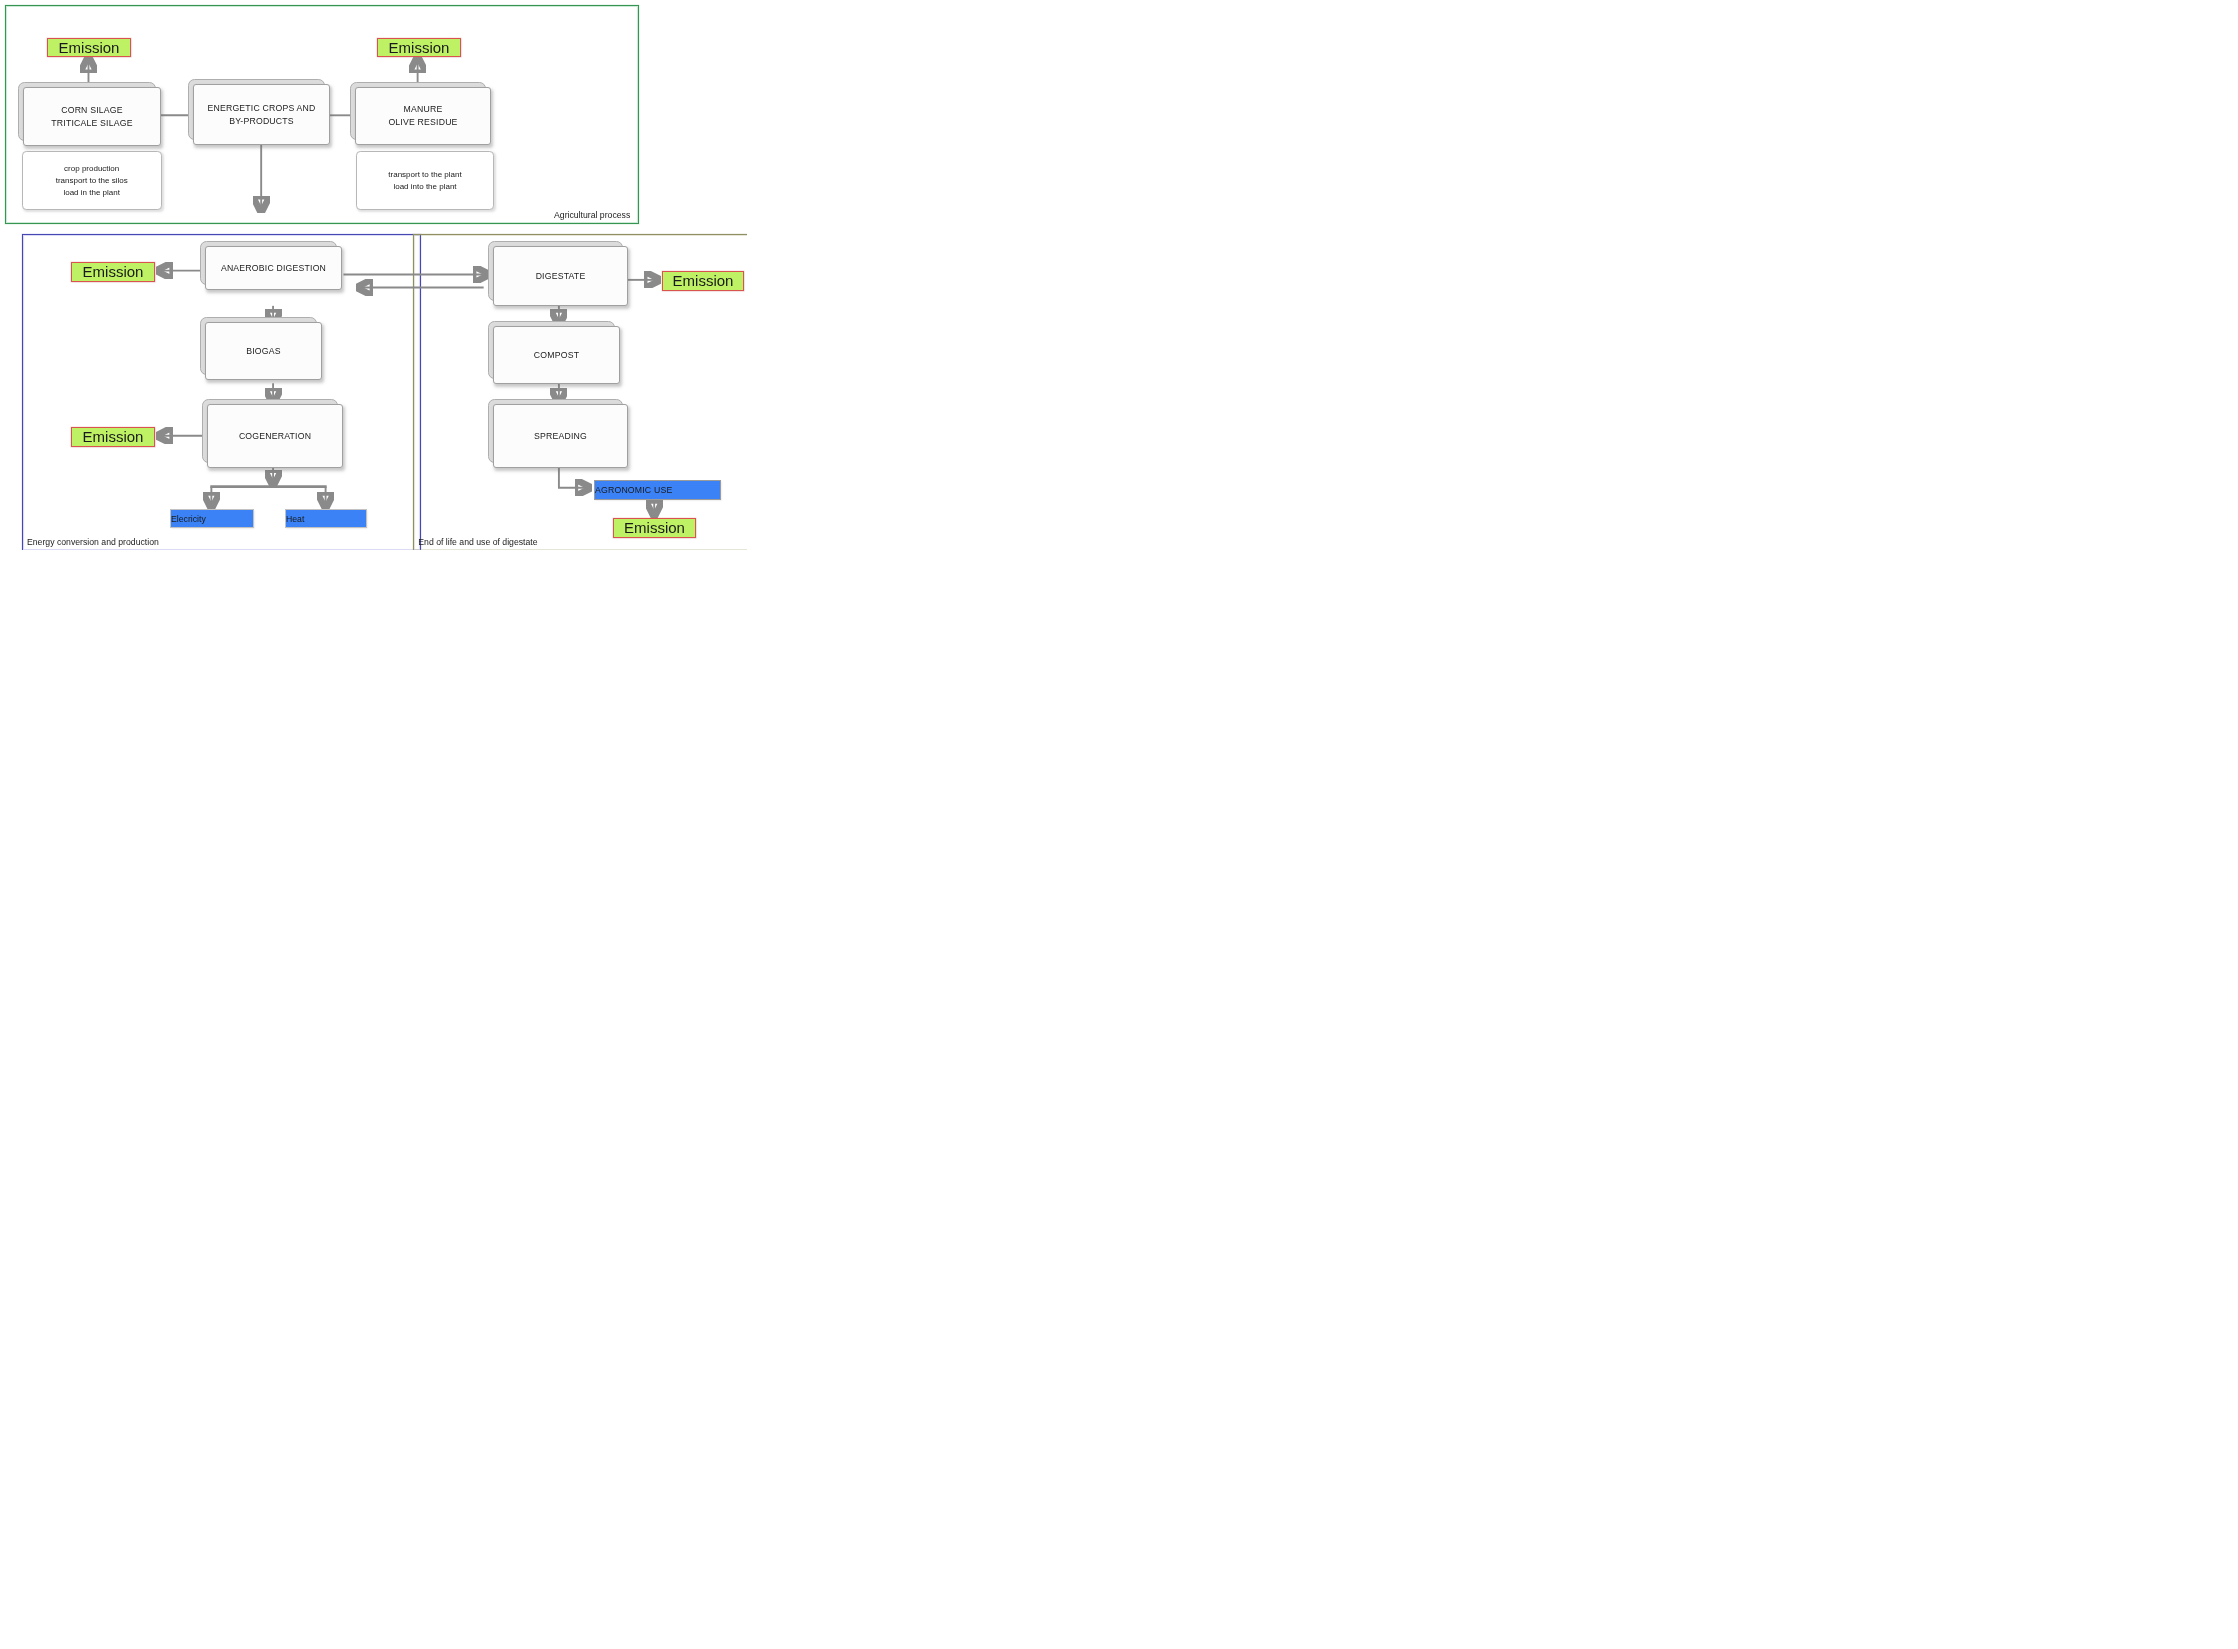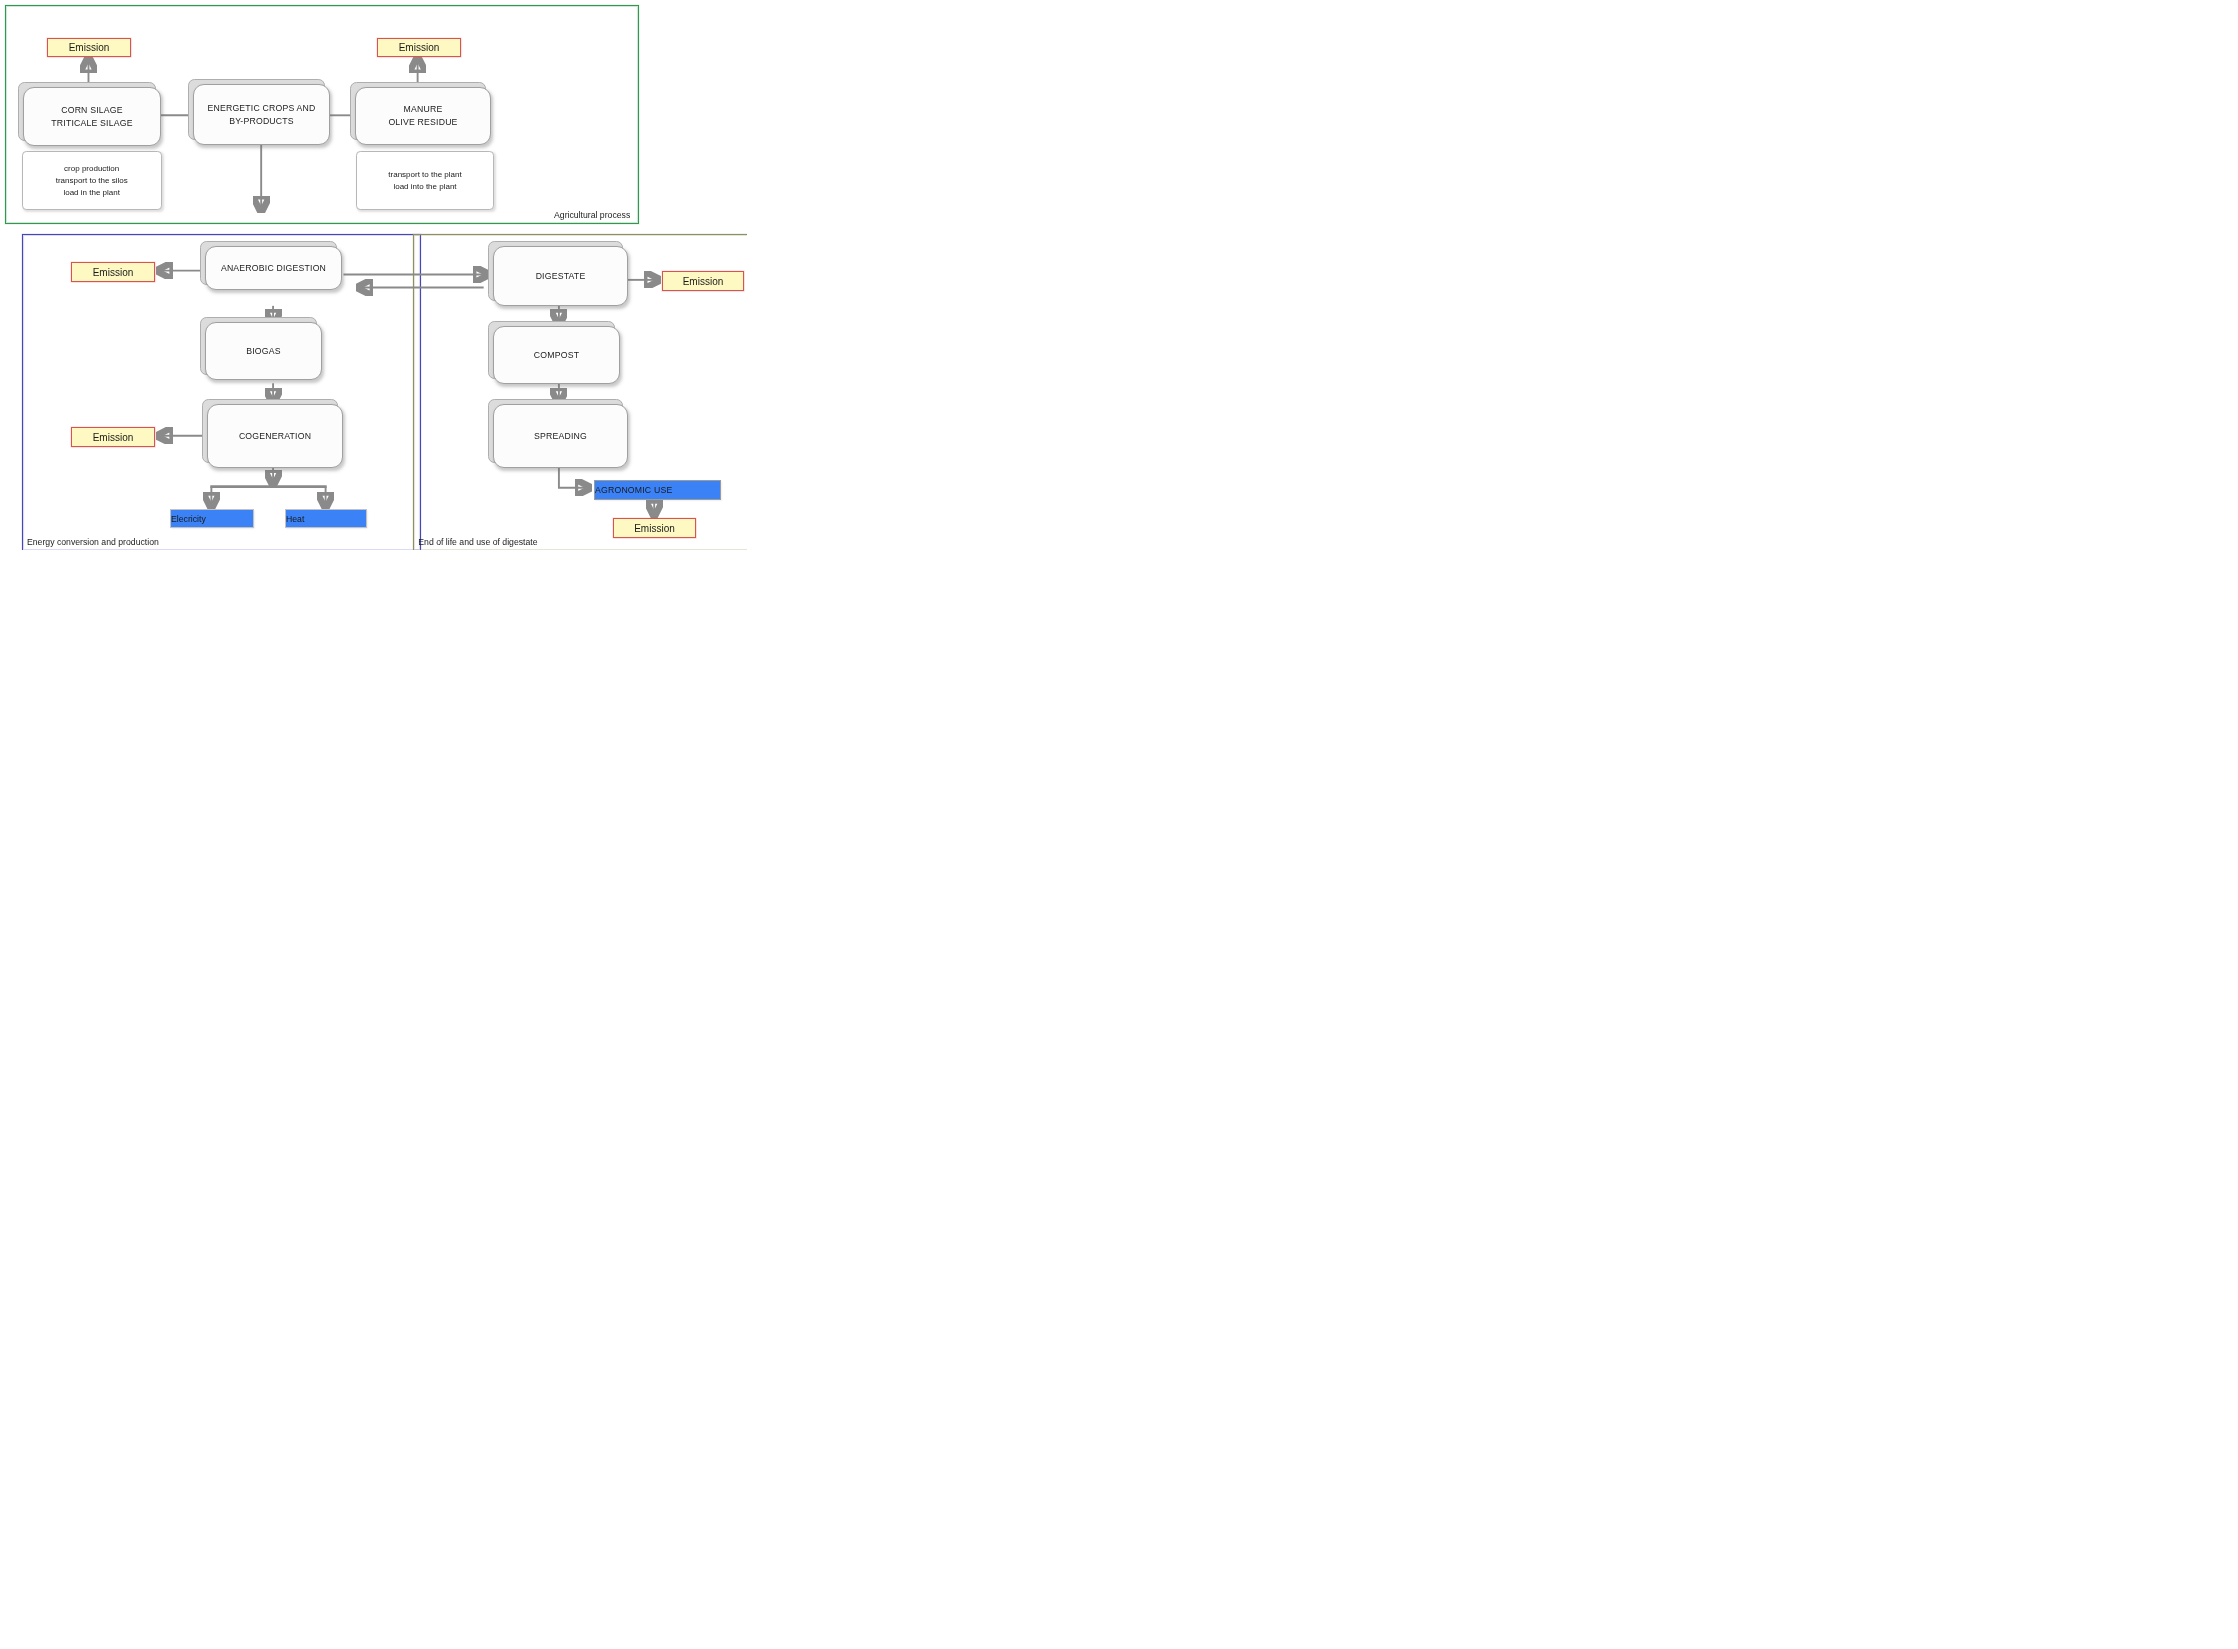--- a/index.html
+++ b/index.html
@@ -15,38 +15,38 @@
   .section.blue{border:1.6px solid var(--blue); box-shadow: inset 0 0 0 1.1px rgba(110,110,220,.25), 0 0 0 0.5px rgba(110,110,220,.22);}
   .section.olive{border:1.6px solid var(--olive); box-shadow: inset 0 0 0 1.1px rgba(150,150,100,.25), 0 0 0 0.5px rgba(150,150,100,.22);}
   .section-label{position:absolute;font-size:8.7px;color:#222;white-space:nowrap;}
   .section-label.br{right:7.6px;bottom:3.2px;}
   .section-label.bl{left:4.3px;bottom:3.2px;}
 
   .stack{position:absolute;}
   .stack-back{position:absolute;left:-4.9px;top:-5.4px;width:100%;height:100%;
     background:#dcdcdc;border:0.8px solid #aeaeae;border-radius:6.5px;}
   .stack-front{position:absolute;left:0;top:0;width:100%;height:100%;
-    background:#fcfcfc;border:1.1px solid #a0a0a0;border-radius:11px;
+    background:#fcfcfc;border:1.1px solid #a0a0a0;border-radius:3px;
     box-shadow:1.6px 2.2px 3.2px rgba(110,110,110,.38);
     display:flex;flex-direction:column;align-items:center;justify-content:center;text-align:center;}
   .caps{font-size:8.7px;letter-spacing:0.2px;line-height:1.45;}
 
   .plainbox{position:absolute;background:#ffffff;border:1.1px solid #b7b7b7;border-radius:4.3px;
     box-shadow:1.1px 1.6px 2.2px rgba(140,140,140,.28);
     display:flex;flex-direction:column;align-items:center;justify-content:center;text-align:center;
     font-size:8px;line-height:1.5;}
 
   .outbox{position:absolute;background:#3b82f6;border:1.1px solid #c2c2c2;
     box-shadow:1.1px 1.1px 1.6px rgba(150,150,150,.30);
     display:flex;align-items:center;text-align:center;font-size:8.7px;}
   .outbox.darker{border-color:#9b9b9b;}
 
-  .emission{position:absolute;background:#fef9c3;border:1.6px solid var(--red);
+  .emission{position:absolute;background:#bef264;border:1.6px solid var(--red);
     box-shadow:0 0 0 0.5px rgba(217,83,79,.22), 1.1px 1.1px 1.6px rgba(160,160,160,.25);
-    display:flex;align-items:center;justify-content:center;font-size:10px;}
+    display:flex;justify-content:center;font-size:15px;}
 
   svg.arrows{position:absolute;left:0;top:0;width:747px;height:550px;pointer-events:none;}
   svg.arrows line, svg.arrows path{stroke:var(--arrow);stroke-width:3.5;fill:none;}
   svg.arrows .thick{stroke-width:5;}
 </style>
 </head>
 <body>
 
 <div id="canvas">
 

